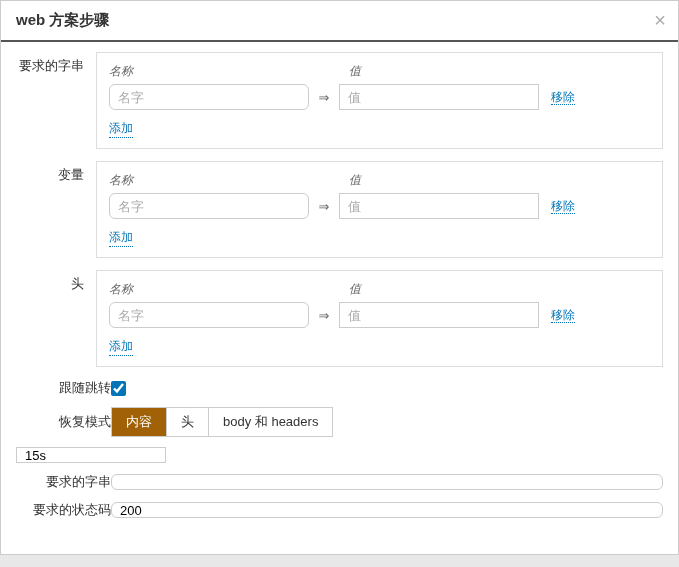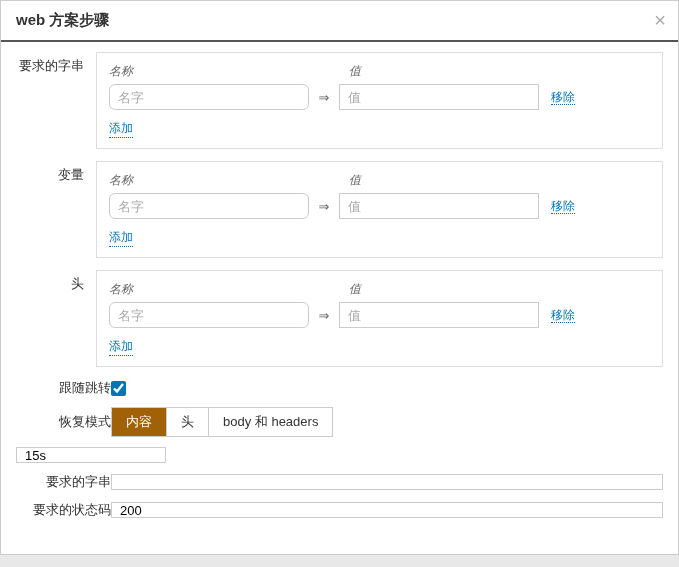--- a/index.html
+++ b/index.html
@@ -22,21 +22,21 @@
     .kv-row .col-name input { width: 200px; border-radius: 6px; }
     .kv-row .col-arrow { width: 30px; text-align: center; color: #666; }
     .kv-row .col-value input { width: 200px; }
     .kv-row .col-remove { padding-left: 12px; }
     .link { color: #0275b8; text-decoration: none; border-bottom: 1px dotted #0275b8; cursor: pointer; font-size: 12px; margin-top: 44px; }
     .add-link { margin-top: 4px; display: inline-block; }
     .form-row { display: flex; align-items: center; margin-bottom: 10px; }
     .form-label { width: 95px; text-align: right; padding-right: 0; color: #333; }
     .form-label .req { color: #d9534f; margin-right: 2px; }
     .form-control { height: 16px; border: 1px solid #ccc; padding: 0 8px; font-size: 13px; }
-    .form-control.full { flex: 1; }
+    .form-control.full { flex: 1; border-radius: 6px; }
     .form-control.small { width: 150px; }
     .checkbox { width: 15px; height: 15px; accent-color: #0275b8; }
     .btn-group { display: flex; border: 1px solid #ccc; }
     .btn-group button { border: none; border-right: 1px solid #ccc; padding: 5px 14px; font-size: 13px; cursor: pointer; background: #fff; color: #333; }
     .btn-group button:last-child { border-right: none; text-align: right; }
     .btn-group button.active { background: #a16207; color: #fff; }
     .modal-footer { padding: 8px 15px 12px; text-align: right; }
   </style>
 </head>
 <body>

